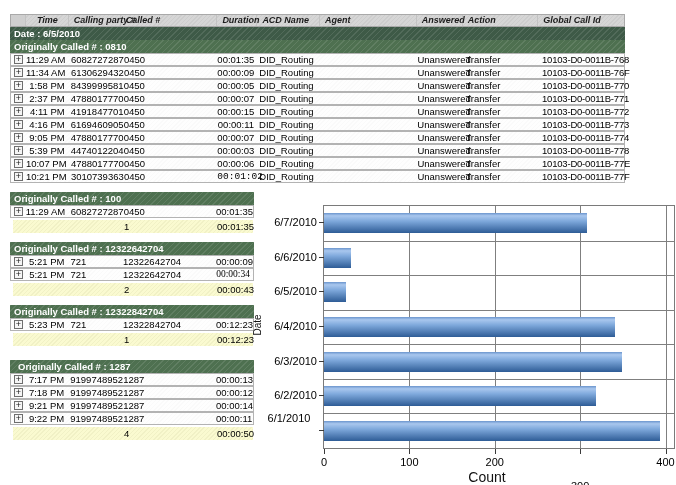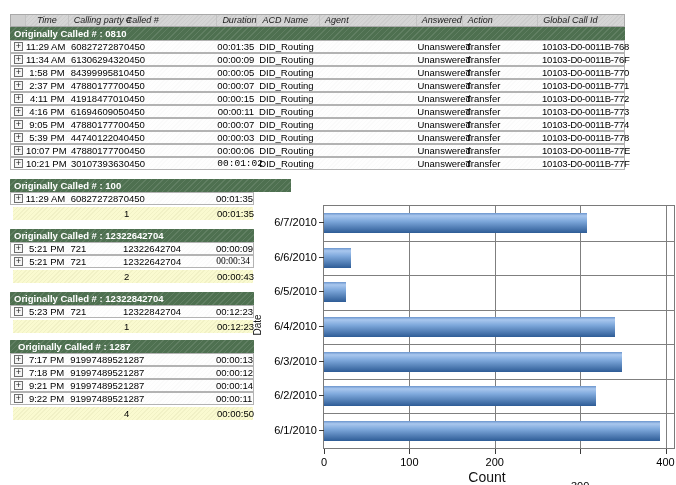--- a/index.html
+++ b/index.html
@@ -4,33 +4,33 @@
 <style>
   html,body{margin:0;padding:0;background:#fff;}
   .page{position:relative;width:676px;height:485px;background:#fff;overflow:hidden;
         font-family:"Liberation Sans","DejaVu Sans",sans-serif;color:#000;}
 
   
   .tables{position:absolute;left:10px;top:14px;width:640px;}
   .thead{display:flex;width:615px;height:13px;box-sizing:border-box;border:1px solid #a9a9a9;
          background:var(--header-bg);
          background-image:repeating-linear-gradient(135deg,rgba(0,0,0,.045) 0 1px,transparent 1px 3px);}
-  .hc{box-sizing:border-box;font-size:9px;font-weight:normal;font-style:italic;color:#1c1c1c;
+  .hc{box-sizing:border-box;font-size:9px;font-weight:bold;font-style:italic;color:#1c1c1c;
       line-height:11px;white-space:nowrap;padding-left:5px;border-right:1px solid #c3c3c3;overflow:visible;}
   .hc:last-child{border-right:none;}
   .hc.first{padding-left:0;background:#cfcfcf;}
   .hc.time{padding-left:11px;}
 
   .band{height:13px;box-sizing:border-box;color:#fff;font-weight:bold;font-size:9.5px;
         line-height:13px;padding-left:4px;white-space:nowrap;overflow:hidden;
         background-image:repeating-linear-gradient(135deg,rgba(255,255,255,.10) 0 1px,transparent 1px 4px);}
   .date-band{width:615px;background-color:var(--band-date);}
   .group-band{background-color:var(--band-group);margin-top:9px;}
   #groups .group-band:first-child{margin-top:0;}
-  .group-band.g5{margin-top:7px;padding-left:8px;}
+  .group-band.g5{margin-top:14px;padding-left:8px;}
 
   .trow{display:flex;height:13px;box-sizing:border-box;border:1px solid #b3b3b3;background:#fefefe;
         background-image:repeating-linear-gradient(135deg,rgba(0,0,0,.015) 0 1px,transparent 1px 3px);}
   .tc{box-sizing:border-box;font-size:9.5px;line-height:11px;white-space:nowrap;overflow:visible;}
   .c-expand{display:flex;align-items:center;justify-content:center;cursor:pointer;}
   .plus{display:block;width:9px;height:9px;box-sizing:border-box;border:1px solid #6e6e6e;
         background:#f5f5f5;font-size:9px;line-height:7px;text-align:center;color:#1a1a1a;}
   .c-time{text-align:right;padding-right:4px;}
   .c-duration{text-align:right;padding-right:3px;}
   .c-calling{padding-left:2px;}
@@ -77,20 +77,21 @@
         <div class="hc time" style="width: 43px;">Time</div>
         <div class="hc calling" style="width: 52px;">Calling party #</div>
         <div class="hc called" style="width: 97px;">Called #</div>
         <div class="hc duration" style="width: 40px;">Duration</div>
         <div class="hc acd" style="width: 63px;">ACD Name</div>
         <div class="hc agent" style="width: 97px;">Agent</div>
         <div class="hc answered" style="width: 46px;">Answered</div>
         <div class="hc action" style="width: 76px;">Action</div>
         <div class="hc global_id" style="width: 86px;">Global Call Id</div>
       </div>
+    <div class="band date-band">Date : 6/5/2010</div>
     <div id="groups">
         <div class="band group-band" style="width: 615px;">Originally Called # : 0810</div>
         <div class="trow" style="width: 615px;">
           <div class="tc c-expand" style="width: 15px;">
             <span class="plus">+</span>
           </div>
           <div class="tc c-time" style="width: 43px;">11:29 AM</div>
           <div class="tc c-calling" style="width: 52px;">6082727287</div>
           <div class="tc c-called" style="width: 97px;">0450</div>
           <div class="tc c-duration" style="width: 40px;">00:01:35</div>
@@ -219,21 +220,21 @@
           <div class="tc c-time" style="width: 43px;">10:21 PM</div>
           <div class="tc c-calling" style="width: 52px;">3010739363</div>
           <div class="tc c-called" style="width: 97px;">0450</div>
           <div class="tc c-duration" style="width: 40px; font-family: Liberation Mono, monospace;">00:01:02</div>
           <div class="tc c-acd" style="width: 63px;">DID_Routing</div>
           <div class="tc c-agent" style="width: 97px;"></div>
           <div class="tc c-answered" style="width: 46px;">Unanswered</div>
           <div class="tc c-action" style="width: 76px;">Transfer</div>
           <div class="tc c-global_id" style="width: 86px;">10103-D0-0011B-77F</div>
         </div>
-        <div class="band group-band" style="width: 281px;">Originally Called # : 100</div>
+        <div class="band group-band" style="width: 244px;">Originally Called # : 100</div>
         <div class="trow" style="width: 244px;">
           <div class="tc c-expand" style="width: 15px;">
             <span class="plus">+</span>
           </div>
           <div class="tc c-time" style="width: 43px;">11:29 AM</div>
           <div class="tc c-calling" style="width: 52px;">6082727287</div>
           <div class="tc c-called" style="width: 97px;">0450</div>
           <div class="tc c-duration" style="width: 37px;">00:01:35</div>
         </div>
         <div class="summary">
@@ -362,19 +363,19 @@
         <div class="ylabel" style="top: 54px;">6/6/2010</div>
         <div class="ytick" style="left: 74px; top: 60px;"></div>
         <div class="ylabel" style="top: 88px;">6/5/2010</div>
         <div class="ytick" style="left: 74px; top: 94px;"></div>
         <div class="ylabel" style="top: 123px;">6/4/2010</div>
         <div class="ytick" style="left: 74px; top: 129px;"></div>
         <div class="ylabel" style="top: 158px;">6/3/2010</div>
         <div class="ytick" style="left: 74px; top: 164px;"></div>
         <div class="ylabel" style="top: 192px;">6/2/2010</div>
         <div class="ytick" style="left: 74px; top: 198px;"></div>
-        <div class="ylabel" style="top: 227px;">6/1/2010</div>
+        <div class="ylabel" style="top: 215px; text-align: center;">6/1/2010</div>
         <div class="ytick" style="left: 74px; top: 233px;"></div>
       </div>
     <div class="xtitle">Count</div>
   </div>
 
 </div>
 
 </body></html>

